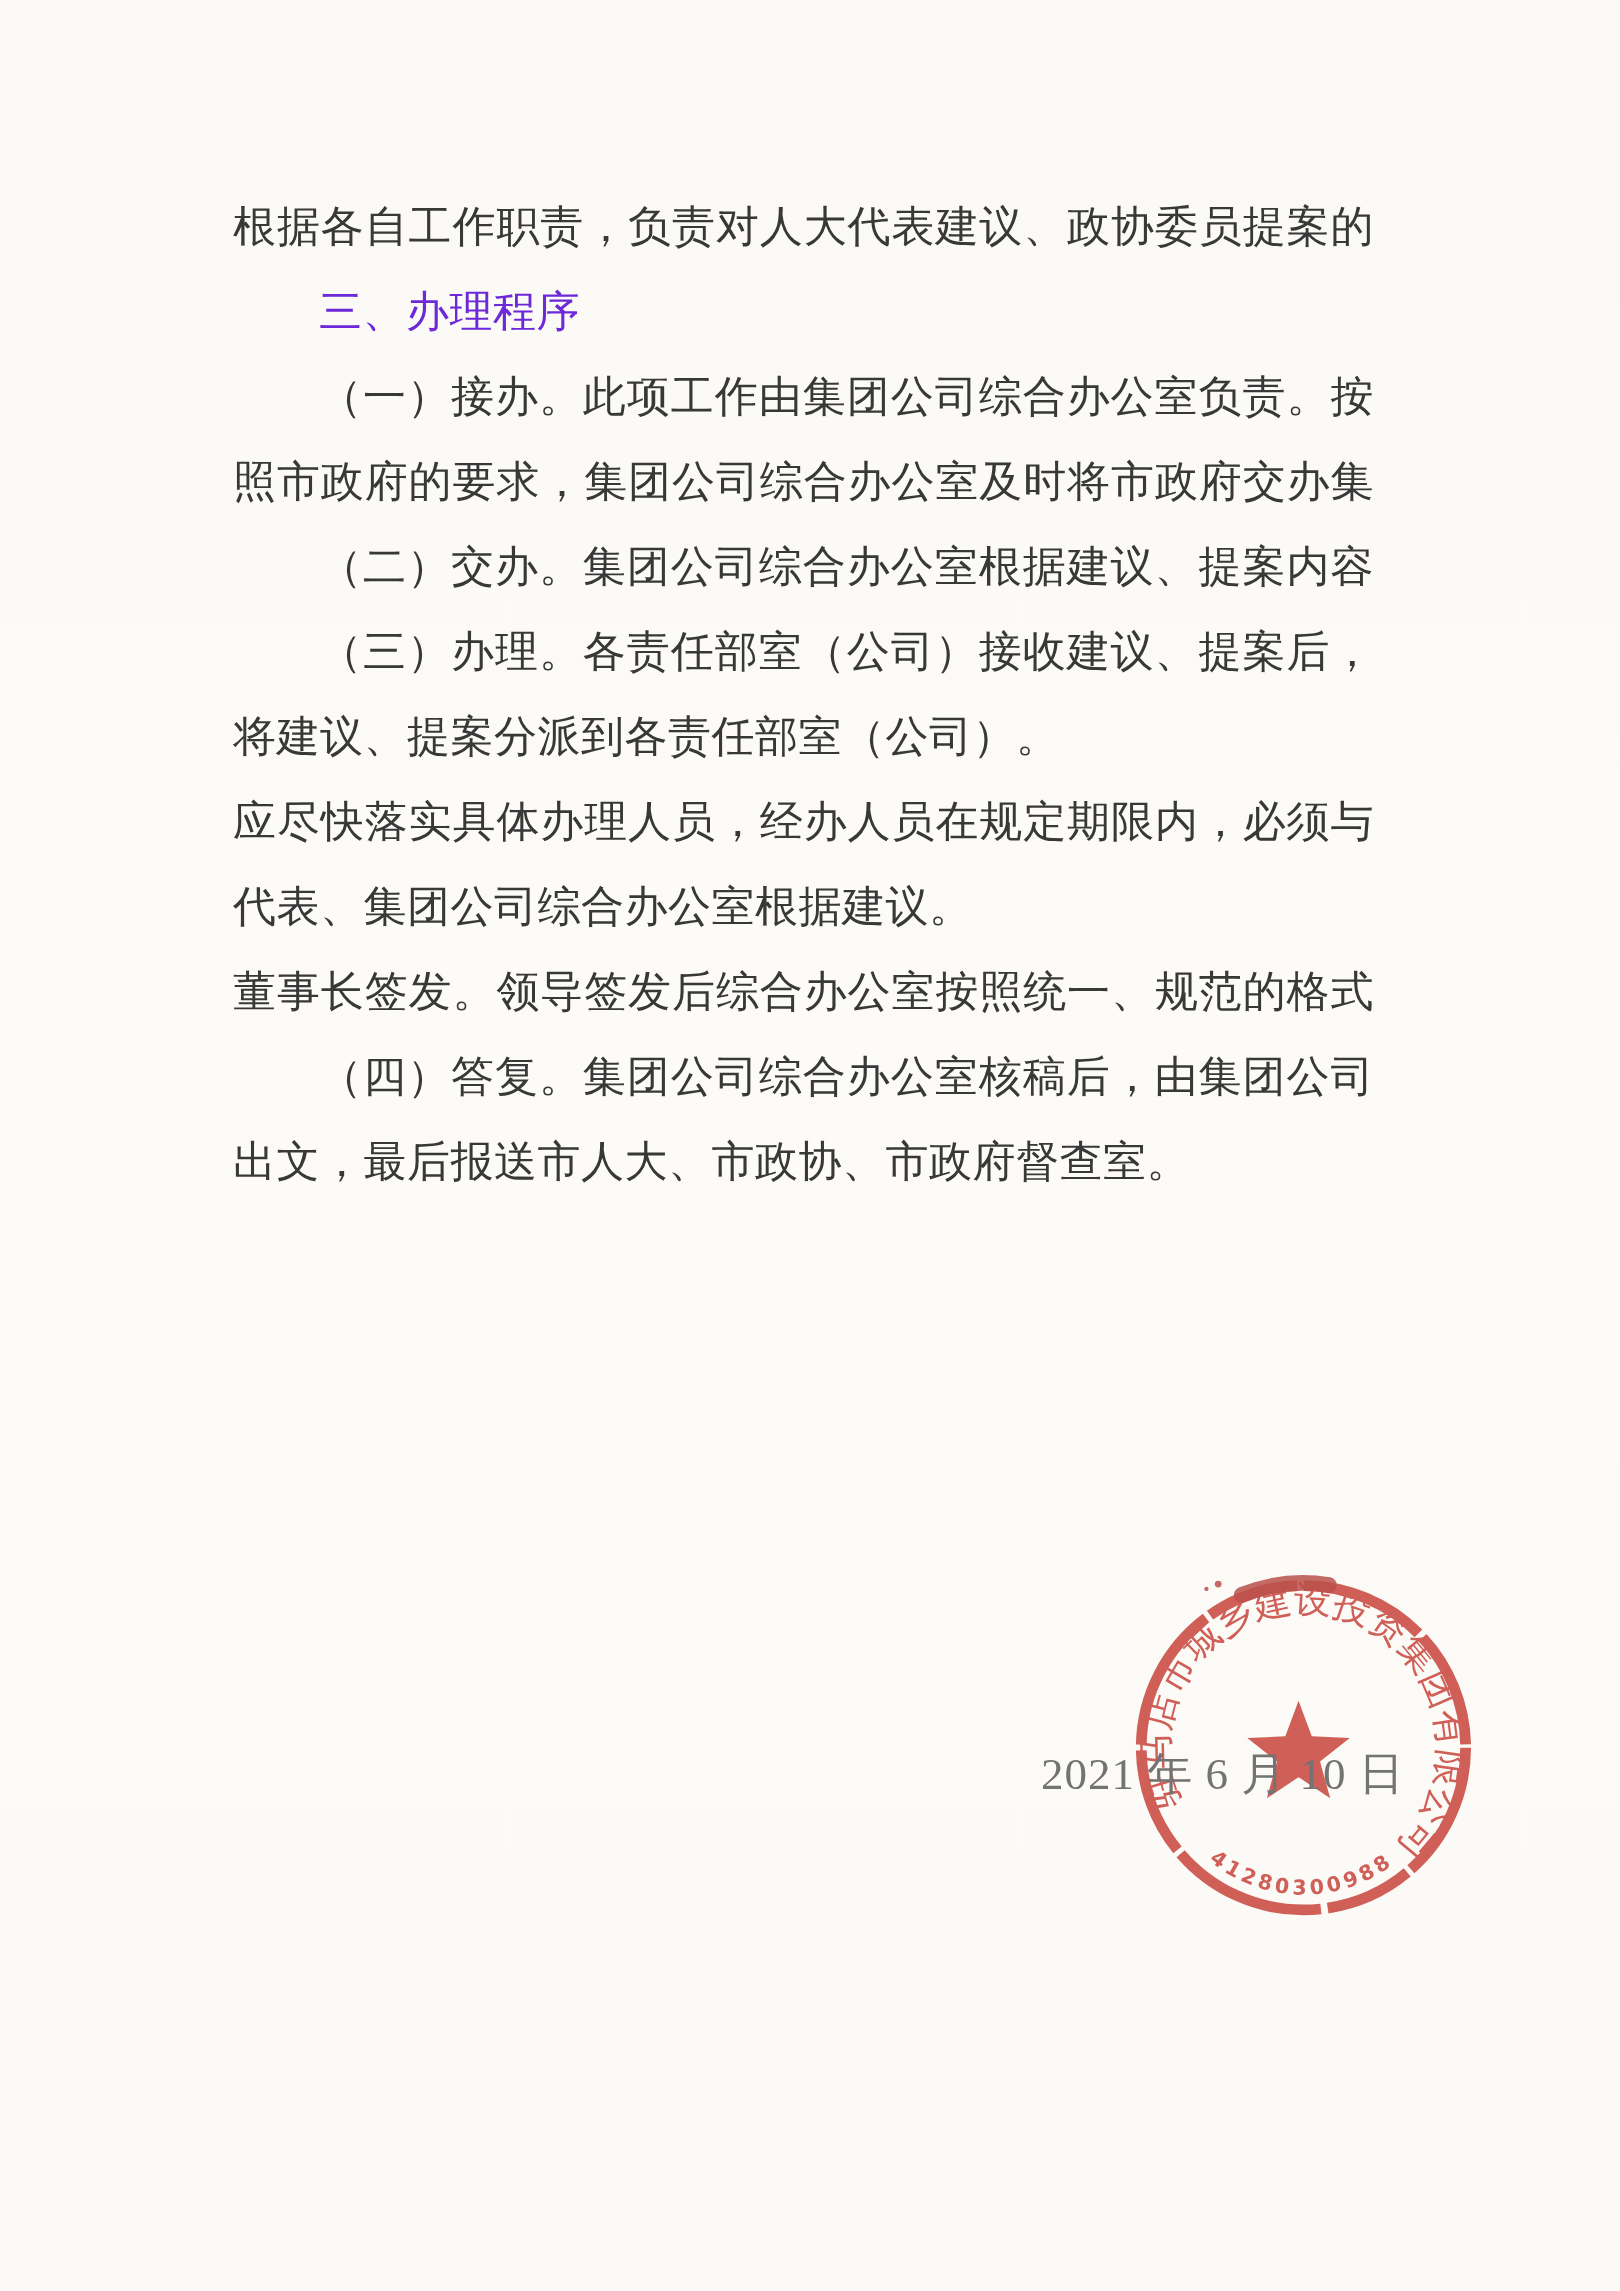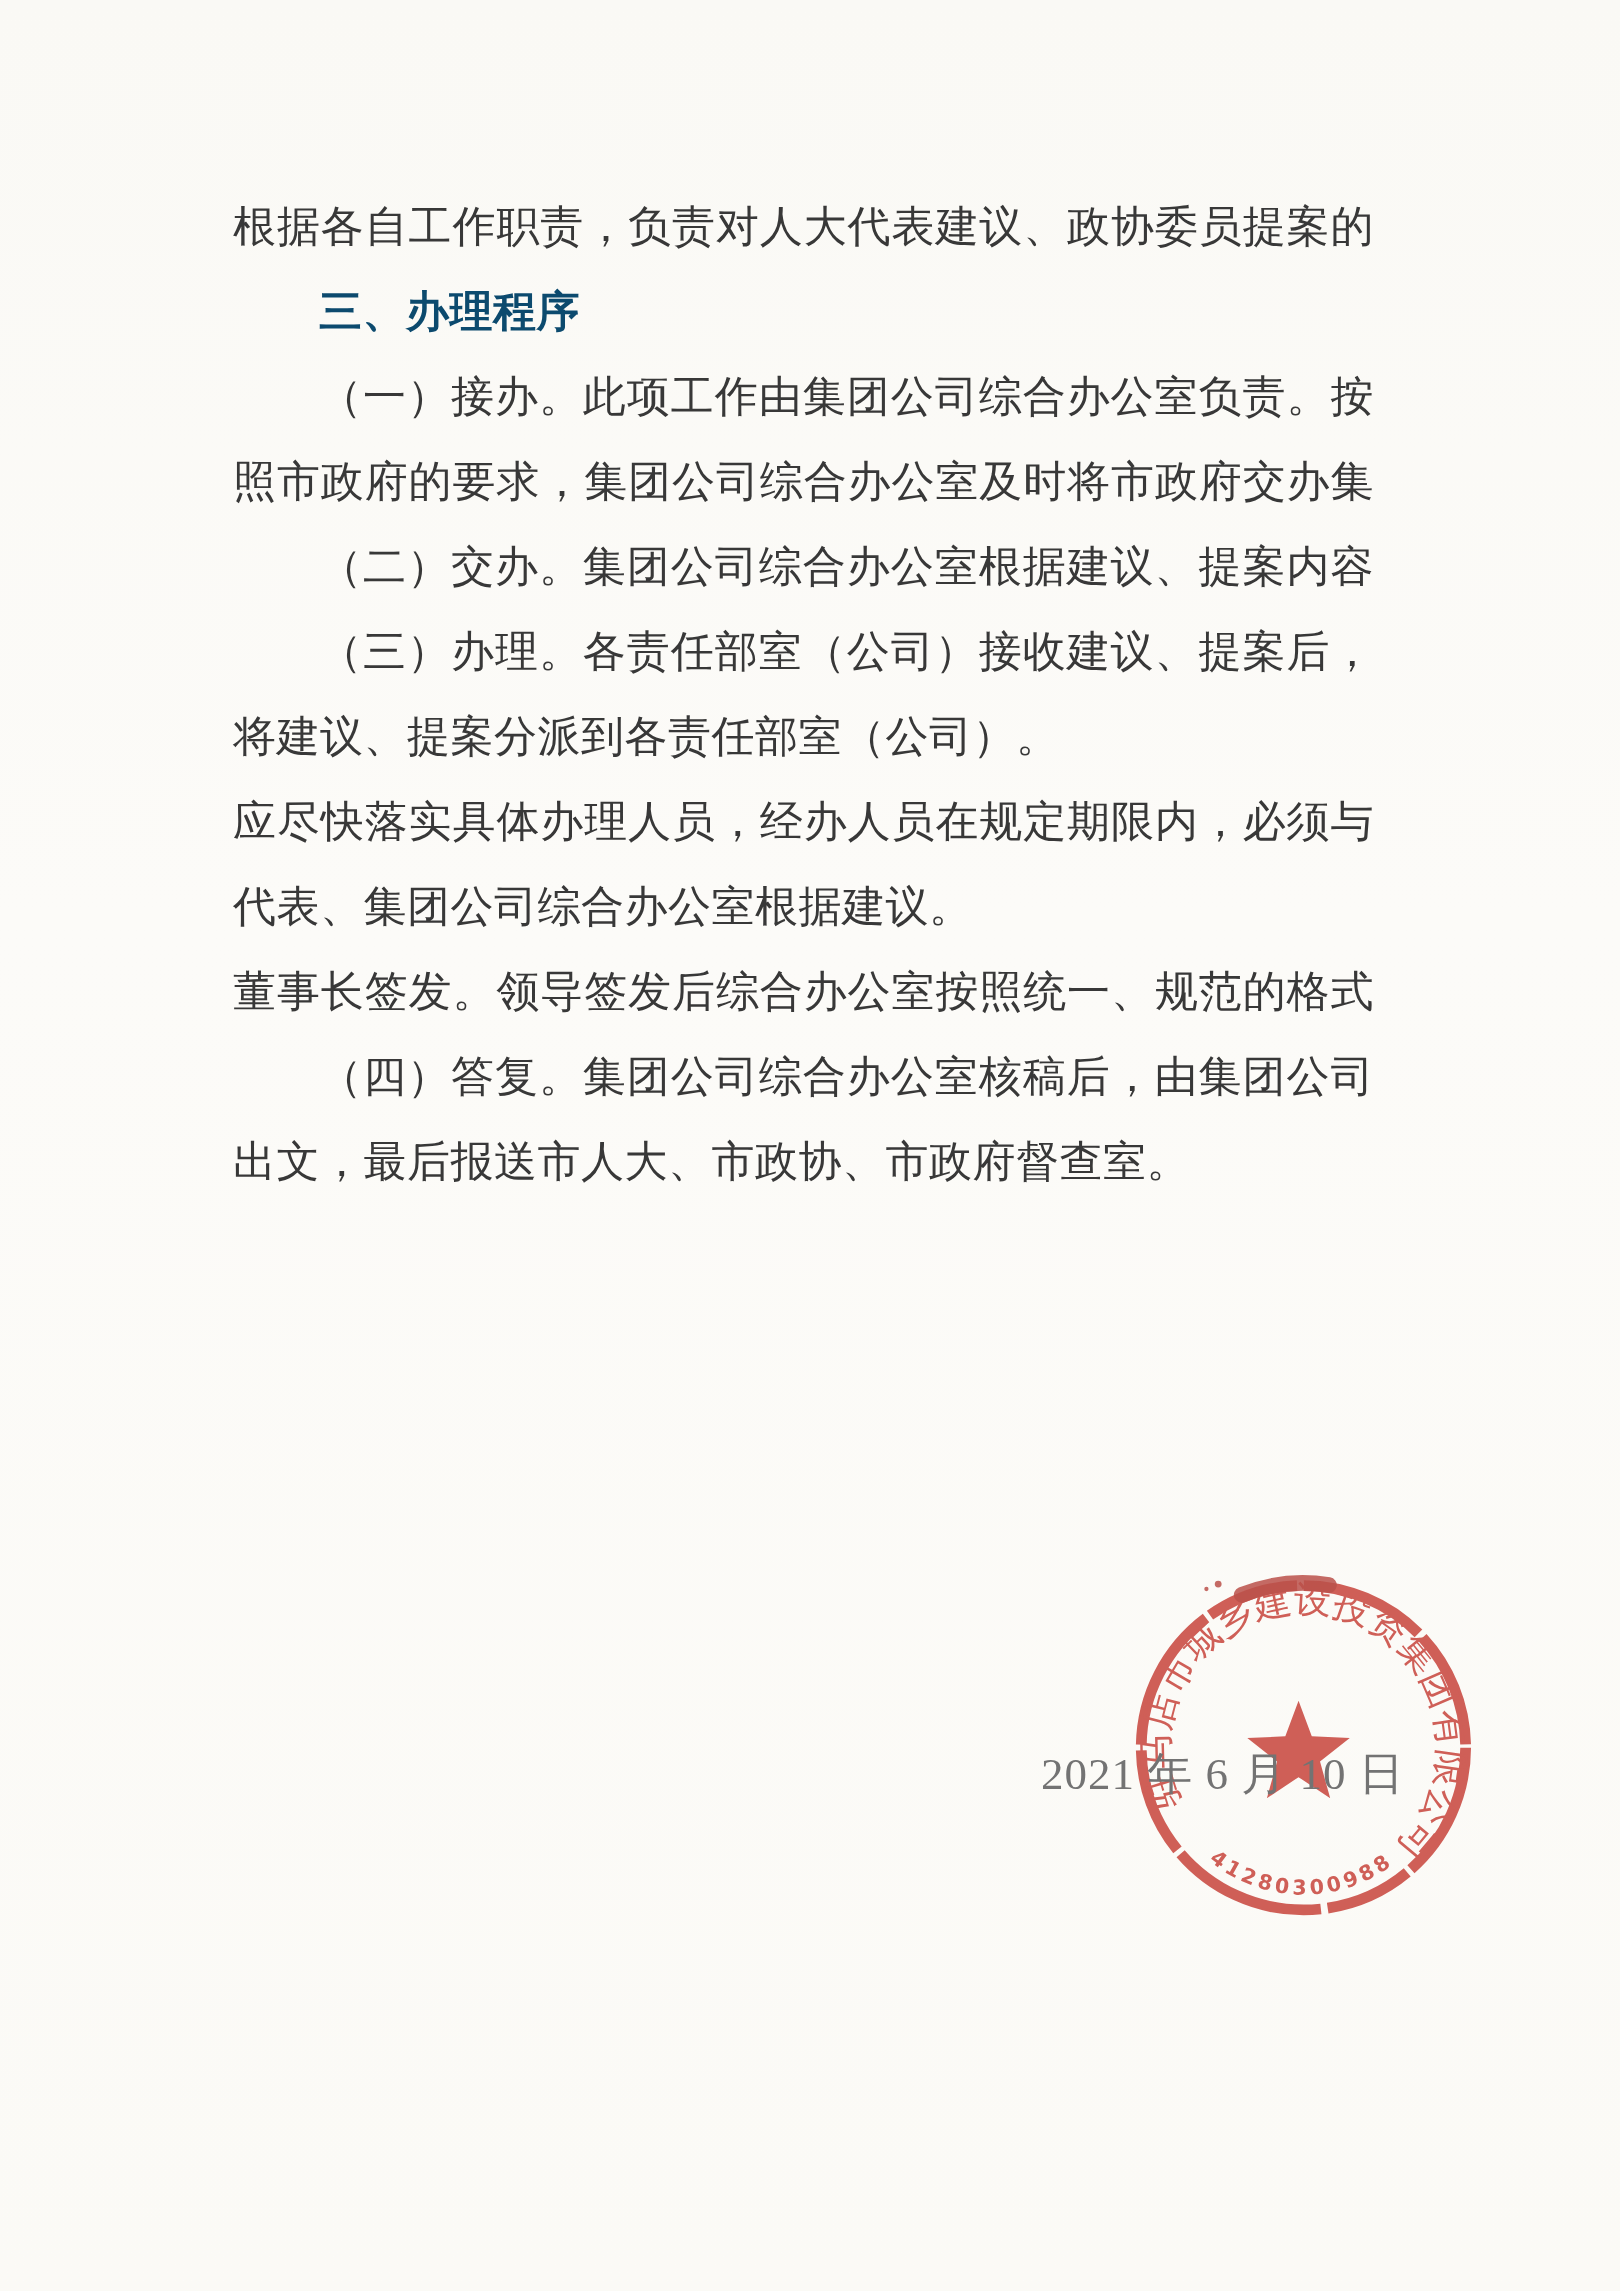--- a/index.html
+++ b/index.html
@@ -20,21 +20,21 @@
     font-size:43px;line-height:85px;
     color:#383838;
     letter-spacing:0.5px;
     z-index:1;
   }
   .line{min-height:85px;}
   .fill{text-align:justify;text-align-last:justify;}
   .indent{padding-left:86px;}
   .heading{
     font-family:"Liberation Sans","DejaVu Sans",sans-serif;
-    font-weight:bold;color:#0c4a6e;
+    font-weight:normal;color:#6d28d9;
     text-align:right;text-align-last:left;
   }
   .dateline{
     position:absolute;
     left:1041px;top:1744px;
     font-size:45px;color:#737373;
     letter-spacing:1px;
     white-space:nowrap;
     z-index:3;
   }

